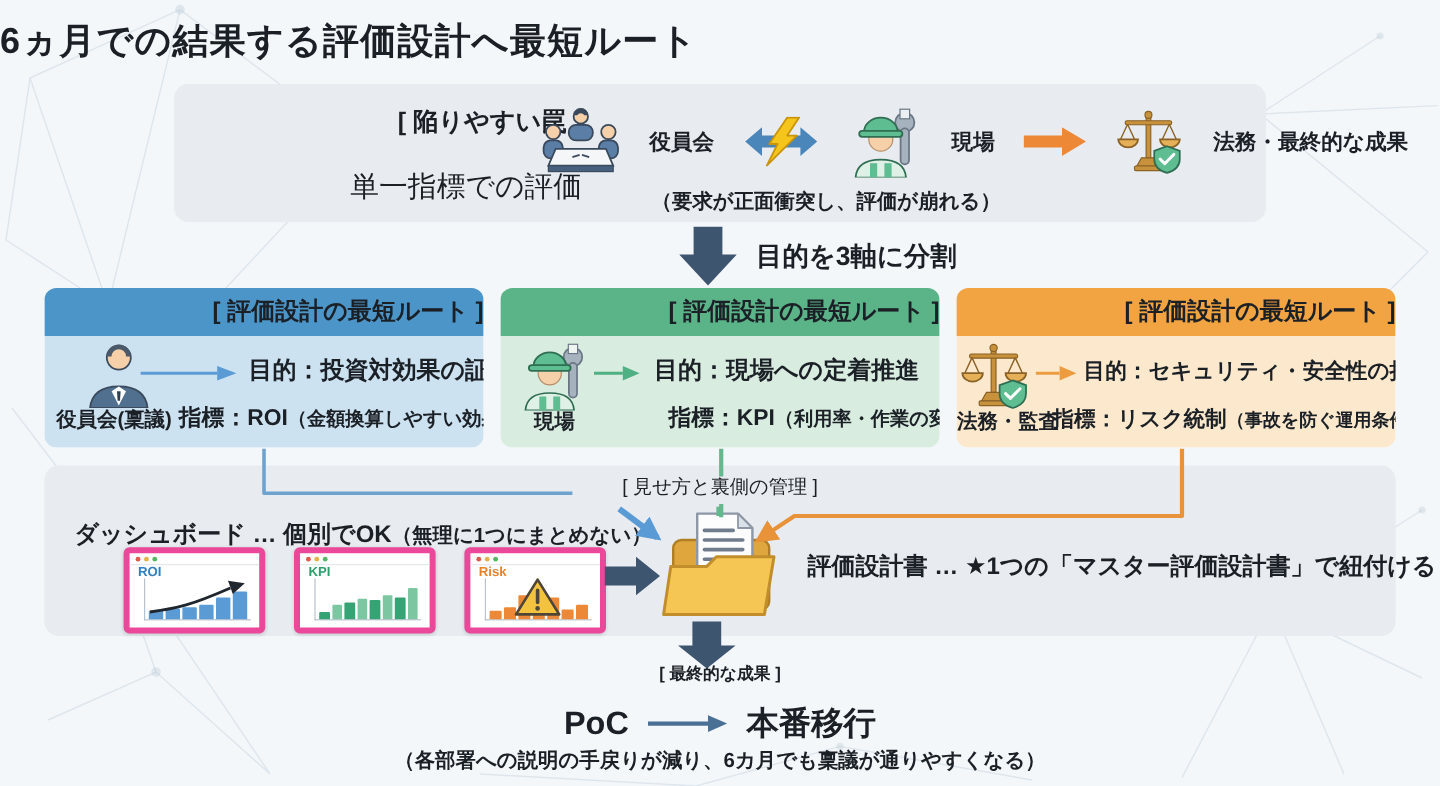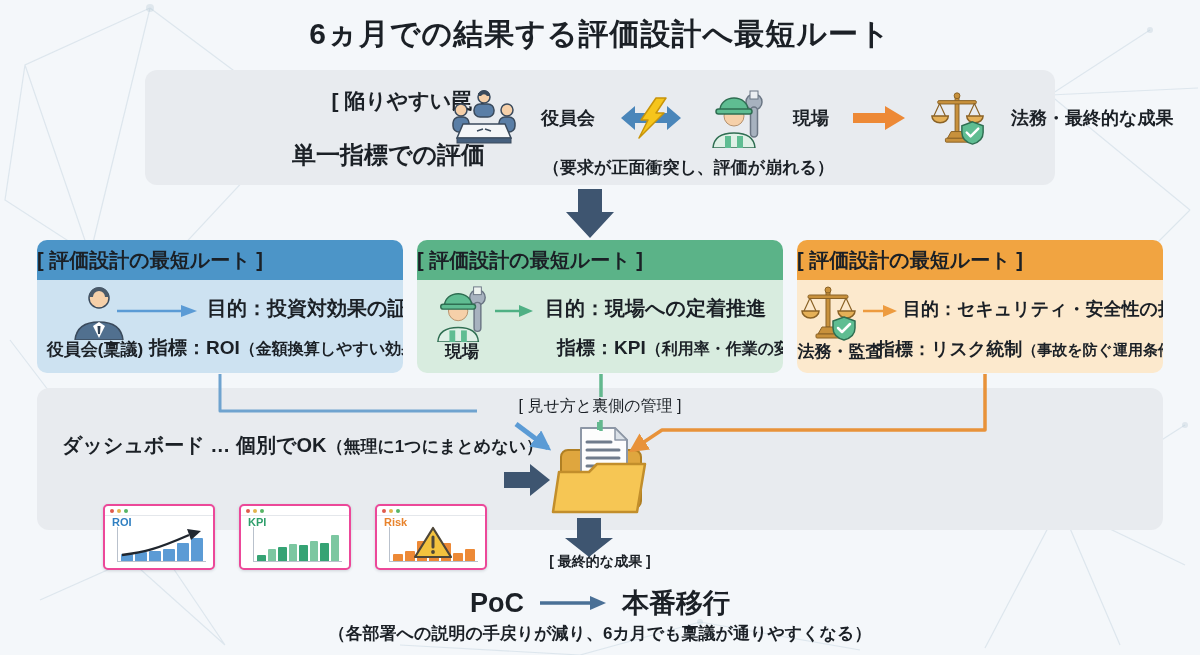--- a/index.html
+++ b/index.html
@@ -7,37 +7,37 @@
     width:1200px;height:655px;
     background:#f4f7fa;
     font-family:"Liberation Sans","DejaVu Sans",sans-serif;
     color:#1b2026;
     overflow:hidden;
   }
   .canvas{position:relative;width:1200px;height:655px;overflow:hidden;}
   .mesh{position:absolute;left:0;top:0;z-index:0;}
   .title{
     position:absolute;top:14px;left:0;width:100%;margin:0;
-    text-align:center;font-size:30px;font-weight:bold;letter-spacing:1px;z-index:1;
+    font-size:30px;font-weight:bold;letter-spacing:1px;z-index:1;
   }
   .box{position:absolute;background:#e8ebef;border-radius:12px;z-index:1;}
   
   .trap{left:145px;top:70px;width:910px;height:115px;}
   .trap-left{position:absolute;left:28px;top:17px;width:312px;text-align:right;}
   .trap-label{font-size:21px;font-weight:bold;}
-  .trap-sublabel{font-size:24px;font-weight:bold;margin-top:24px;}
+  .trap-sublabel{font-size:24px;font-weight:normal;margin-top:24px;}
   .trap-row{position:absolute;left:306px;top:12px;height:72px;display:flex;align-items:center;gap:24px;}
   .actor-label{font-size:18px;font-weight:bold;white-space:nowrap;}
   .trap-caption{position:absolute;left:398px;top:86px;font-size:17px;font-weight:bold;white-space:nowrap;}
   
   .split-label{position:absolute;left:630px;top:199px;font-size:22px;font-weight:bold;z-index:1;white-space:nowrap;}
   
   .route{position:absolute;top:240px;width:366px;height:133px;border-radius:10px;overflow:hidden;z-index:1;}
   .r0{left:37px;} .r1{left:417px;} .r2{left:797px;}
-  .route .hd{height:40px;line-height:40px;text-align:left;font-size:20px;font-weight:bold;}
+  .route .hd{height:40px;line-height:40px;text-align:right;font-size:20px;font-weight:bold;}
   .route .bd{position:relative;height:93px;}
   .route .icon{position:absolute;}
   .r0 .icon{left:34px;top:4px;} .r1 .icon{left:14px;top:4px;} .r2 .icon{left:2px;top:4px;}
   .route .actor{position:absolute;font-size:17px;font-weight:bold;text-align:center;white-space:nowrap;}
   .r0 .actor{left:2px;top:58px;width:112px;}
   .r1 .actor{left:13px;top:60px;width:64px;}
   .r2 .actor{left:0px;top:60px;width:86px;}
   .route-arrow{position:absolute;top:24px;height:14px;}
   .r0 .route-arrow{left:80px;width:80px;}
   .r1 .route-arrow{left:78px;width:38px;}
@@ -51,21 +51,21 @@
   .r1 .metric{left:140px;top:55px;font-size:19px;}
   .r2 .metric{left:80px;top:57px;font-size:18px;}
   .metric .note{font-size:16px;}
   .r2 .metric .note{font-size:15px;}
   
   .manage{left:37px;top:388px;width:1126px;height:142px;}
   .manage-label{position:absolute;left:0;top:8px;width:100%;text-align:center;font-size:16px;font-weight:normal;}
   .dash-line{position:absolute;left:25px;top:44px;font-size:20px;font-weight:bold;white-space:nowrap;}
   .dash-line .note{font-size:17px;}
   .mini-row{position:absolute;left:66px;top:68px;display:flex;gap:24px;}
-  .mini-win{width:108px;height:62px;background:#ffffff;border:2px solid #ec4899;border-radius:5px;box-shadow:0 1px 3px rgba(40,55,70,.18);position:relative;margin-top:48px;}
+  .mini-win{width:108px;height:62px;background:#ffffff;border:5px solid #ec4899;border-radius:5px;box-shadow:0 1px 3px rgba(40,55,70,.18);position:relative;}
   .win-bar{height:9px;border-bottom:1px solid #e4e7eb;display:flex;align-items:center;gap:3px;padding-left:5px;}
   .dot{width:4px;height:4px;border-radius:50%;display:block;}
   .dot-r{background:#e05b4d;} .dot-y{background:#e3b44d;} .dot-g{background:#57b566;}
   .win-title{position:absolute;left:7px;top:10px;font-size:11px;font-weight:bold;}
   .bars{position:absolute;left:12px;right:7px;bottom:6px;height:34px;display:flex;align-items:flex-end;gap:2px;
         border-left:1px solid #b9c1cc;border-bottom:1px solid #b9c1cc;padding:0 3px;}
   .bars i{flex:1;display:block;border-radius:1px 1px 0 0;}
   .trend{position:absolute;left:14px;bottom:8px;}
   .warn{position:absolute;left:36px;bottom:8px;}
   .folder{position:absolute;left:508px;top:34px;}
@@ -156,20 +156,21 @@
         <polygon points="23,43 35,43 39,50 19,50" fill="#c8913c" stroke="#8a6226" stroke-width="1"></polygon>
         <rect x="17" y="50" width="24" height="4" rx="1" fill="#c8913c" stroke="#8a6226" stroke-width="1"></rect>
         <path d="M45,33 l11,4 v7 q0,9 -11,12 q-11,-3 -11,-12 v-7 z" fill="#5fbd92" stroke="#2f6e52" stroke-width="1.5"></path>
         <polyline points="39,44 43,48 51,40" stroke="#ffffff" stroke-width="2.5" fill="none" stroke-linecap="round" stroke-linejoin="round"></polyline>
       </svg>
       <span class="actor-label">法務・最終的な成果</span>
     </div>
     <div class="trap-caption">（要求が正面衝突し、評価が崩れる）</div>
   </section>
 
+  <div class="split-label">目的を3軸に分割</div>
 
   <section class="route r0">
     <div class="hd" style="background: rgb(76, 149, 200);">[ 評価設計の最短ルート ]</div>
     <div class="bd" style="background: rgb(205, 226, 241);">
       <svg class="icon" width="56" height="56" viewBox="0 0 56 56">
         <circle cx="28" cy="14" r="10" fill="#f6d0a9" stroke="#3a4a5c" stroke-width="1.5"></circle>
         <path d="M18,13 a10,10 0 0 1 20,0 h-4 a6,6 0 0 0 -12,0 z" fill="#4a5a6a"></path>
         <path d="M4,56 q2,-18 24,-18 q22,0 24,18 z" fill="#51708f" stroke="#3a4a5c" stroke-width="1.5"></path>
         <polygon points="28,38 22,42 28,54 34,42" fill="#ffffff"></polygon>
         <polygon points="26.5,42 29.5,42 29,50 27,50" fill="#2e3f52"></polygon>
@@ -301,20 +302,21 @@
     </div>
 
     <svg class="folder" width="112" height="96" viewBox="0 0 112 96">
       <rect x="16" y="28" width="80" height="58" rx="7" fill="#dfa63e" stroke="#b07f23" stroke-width="2"></rect>
       <polygon points="36,6 70,6 82,18 82,66 36,66" fill="#fdfdfd" stroke="#8d97a6" stroke-width="2" stroke-linejoin="round"></polygon>
       <polygon points="70,6 70,18 82,18" fill="#dbe1e8" stroke="#8d97a6" stroke-width="1.5" stroke-linejoin="round"></polygon>
       <path d="M42,20 h24 M42,28 h32 M42,36 h32 M42,44 h28 M42,52 h18" stroke="#707c8c" stroke-width="3" stroke-linecap="round"></path>
       <polygon points="14,50 44,50 52,42 100,42 92,90 8,90" fill="#f6c654" stroke="#c28e2b" stroke-width="2.5" stroke-linejoin="round"></polygon>
       <rect x="52" y="0" width="5" height="8" fill="#63b88e"></rect>
     </svg>
+    <div class="doc-line">評価設計書 … ★1つの「マスター評価設計書」で紐付ける</div>
   </section>
 
   <div class="outcome-label">[ 最終的な成果 ]</div>
   <div class="poc-row">
     <span class="poc-txt">PoC</span>
     <svg width="66" height="16" viewBox="0 0 66 16">
       <line x1="0" y1="8" x2="50" y2="8" stroke="#4a7096" stroke-width="3.5"></line>
       <polygon points="50,1 66,8 50,15" fill="#4a7096"></polygon>
     </svg>
     <span class="poc-txt">本番移行</span>

